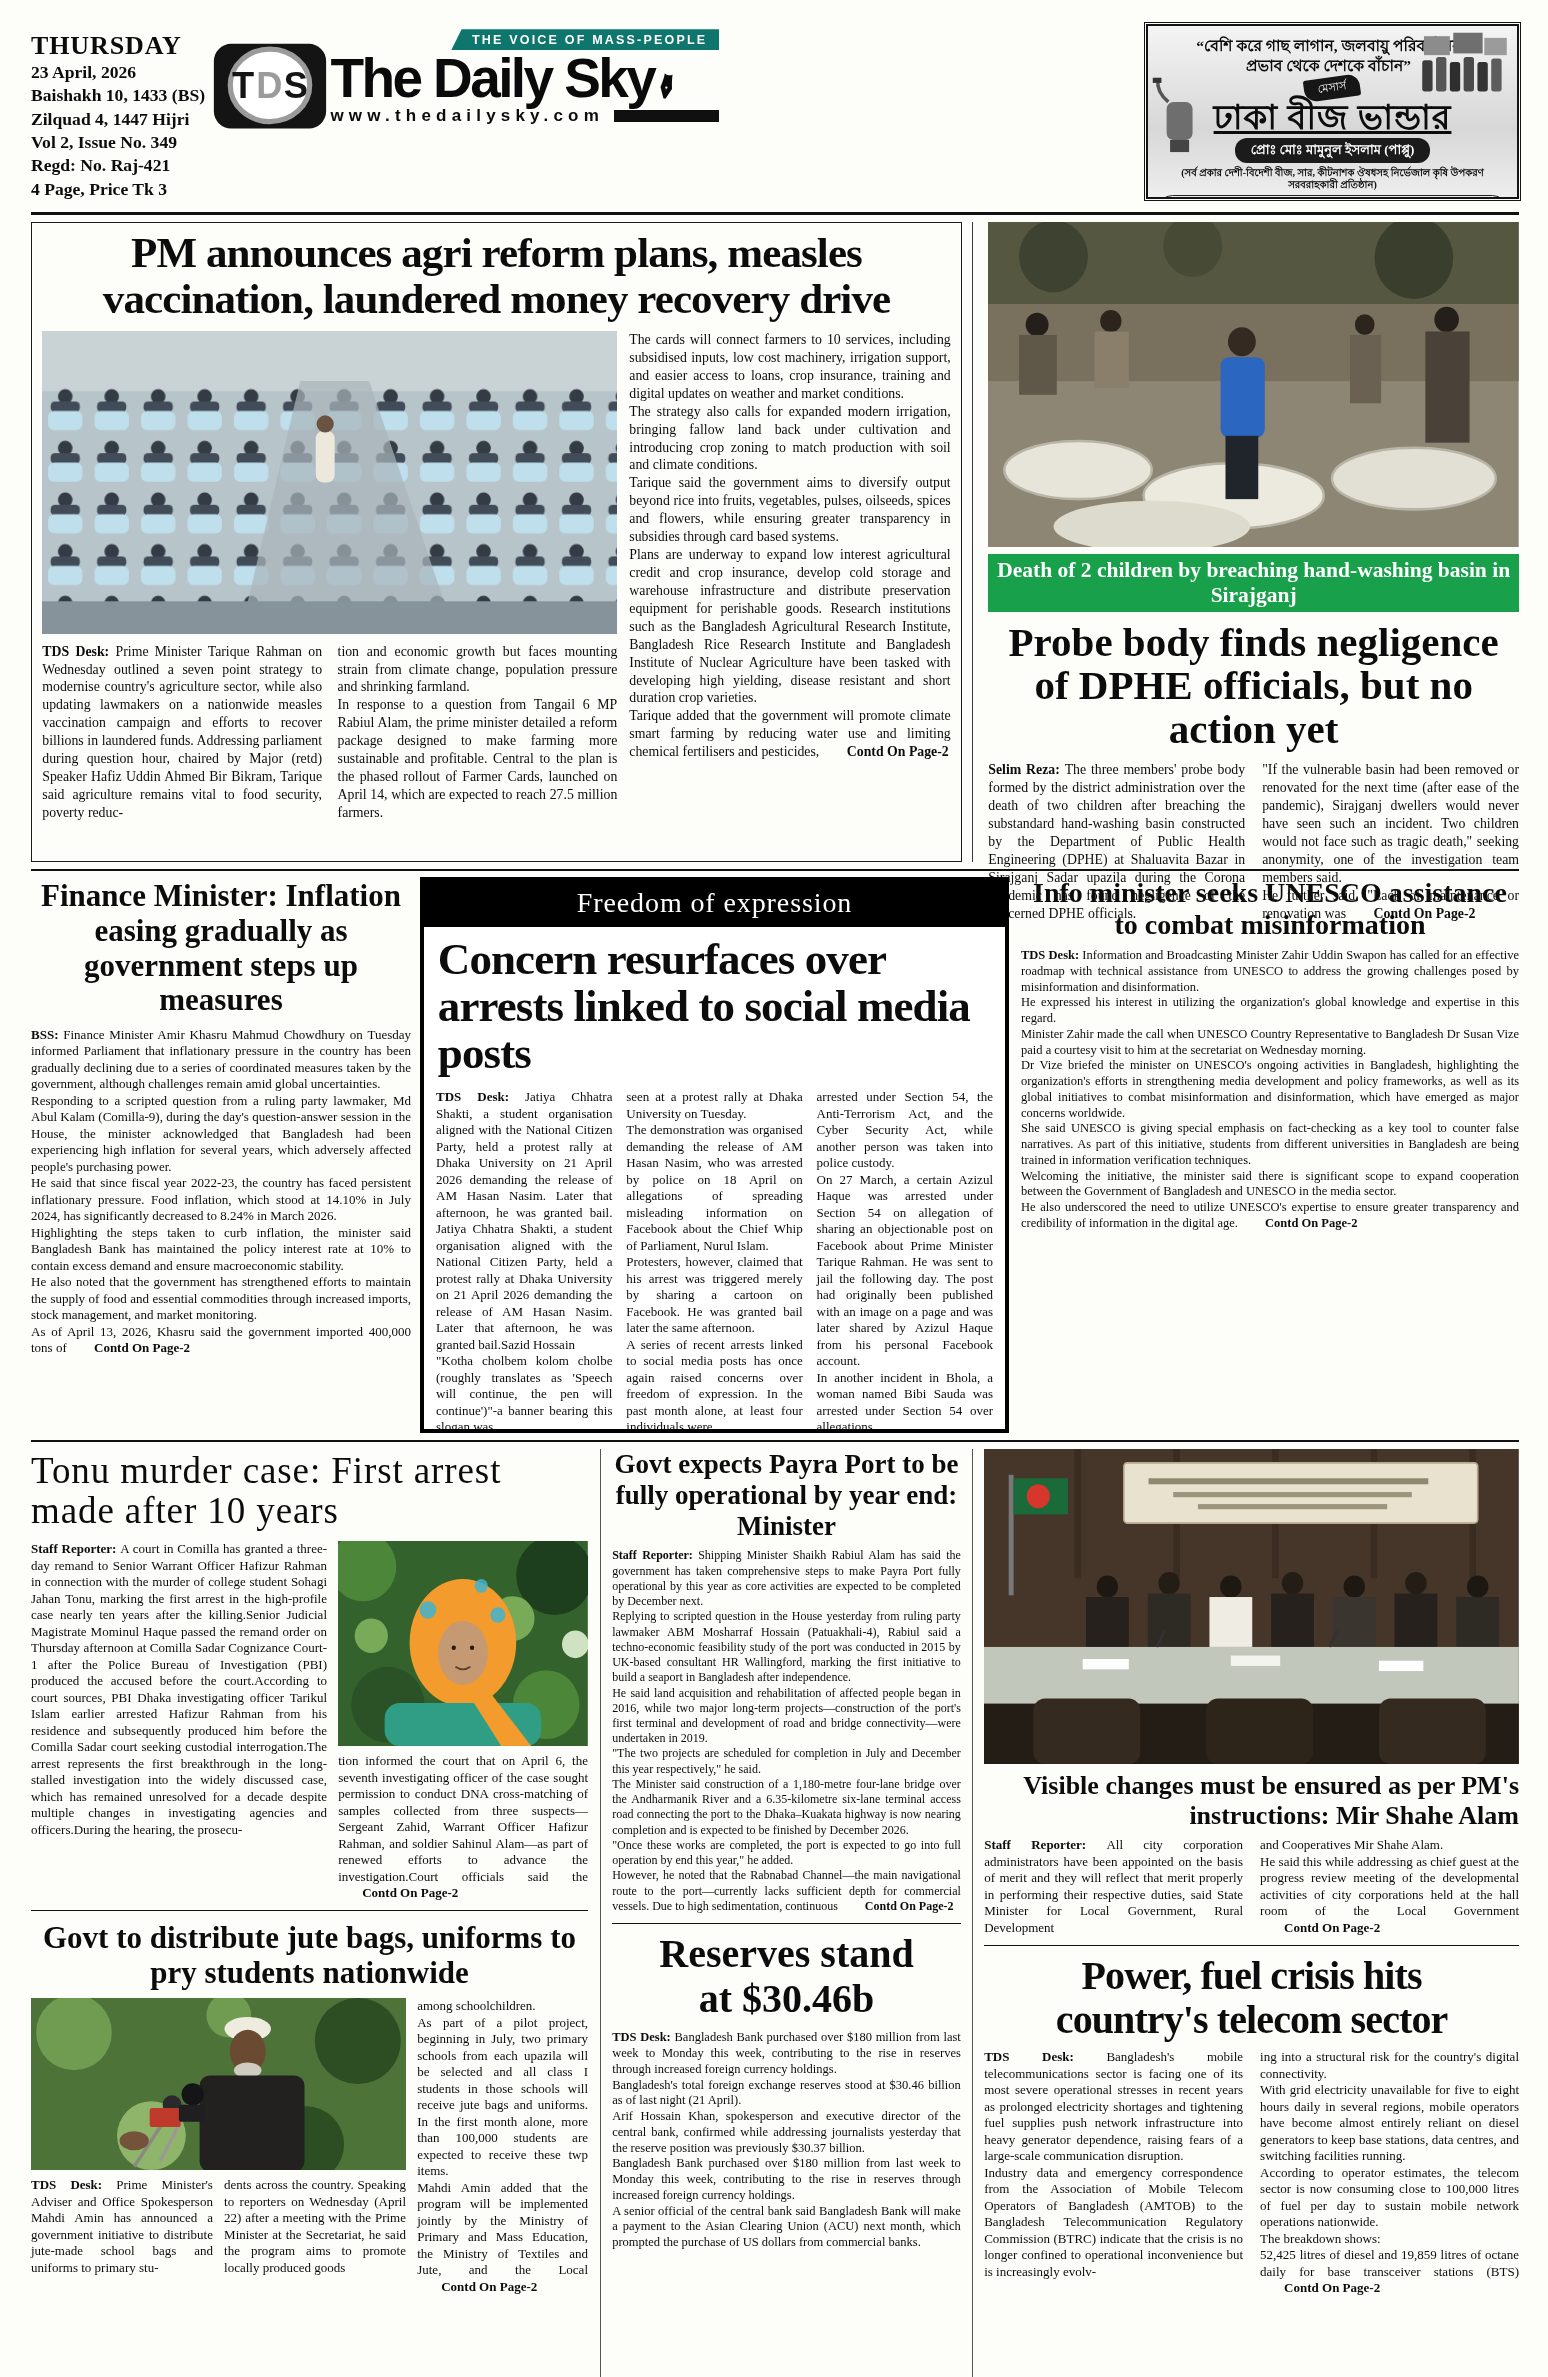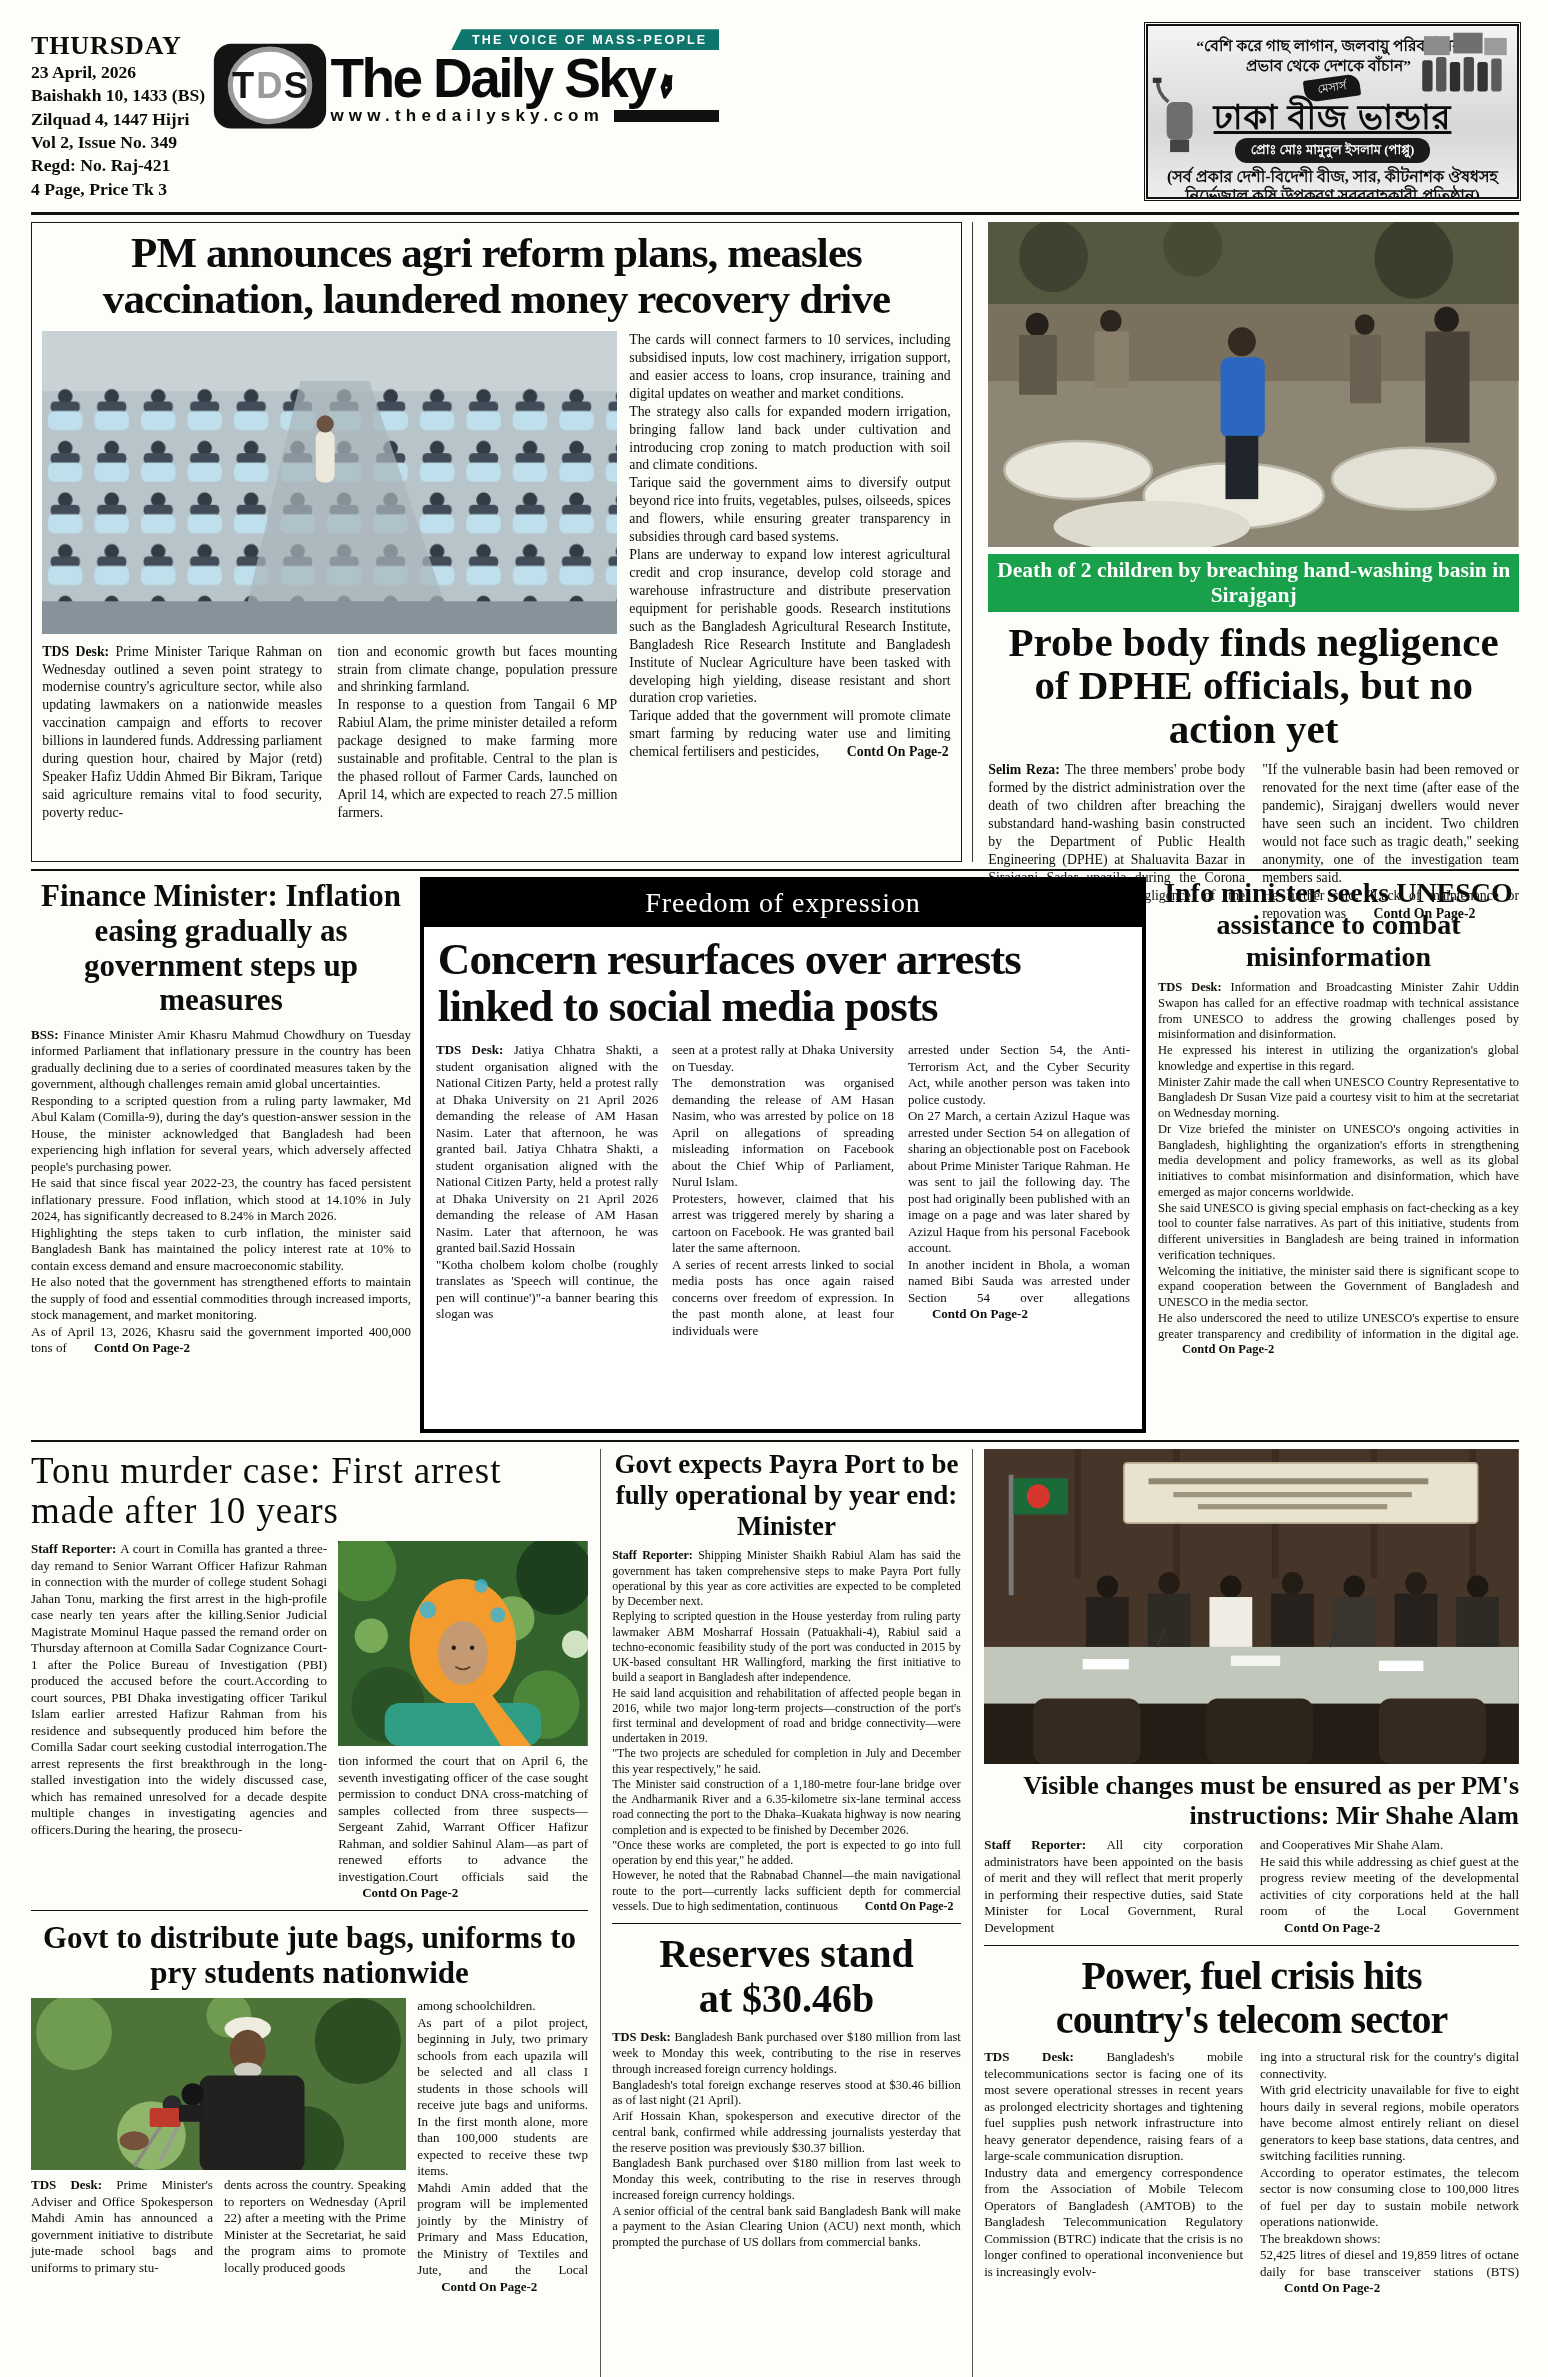--- a/index.html
+++ b/index.html
@@ -28,21 +28,21 @@
   .mh-spacer { flex:1; }
   .ad-box { width:373px; border:2.6px solid #141414; outline:0.9px solid #141414; outline-offset:1.7px;
       background:linear-gradient(180deg,#f4f4f4,#d7d7d7 60%,#eee); padding:10.3px 8.6px 6.9px;
       text-align:center; height:175px; margin-top:3.4px; position:relative; overflow:hidden; }
   .ad-slogan { font-size:15.5px; font-weight:bold; line-height:1.25; padding:0 34px 0 26px; }
   .ad-ribbon { display:inline-block; background:#161616; color:#fff; font-size:11.2px; padding:1.7px 13.8px;
       transform:rotate(-8deg); border-radius:2.6px 12px 2.6px 12px; margin:1.7px 0; }
   .ad-name { font-size:34px; font-weight:bold; line-height:1.0; letter-spacing:0.9px;text-decoration:underline; }
   .ad-prop { display:inline-block; background:#1b1b1b; color:#fff; font-size:13px; font-weight:bold;
       border-radius:12px; padding:1.7px 15.5px; margin-top:3.4px; }
-  .ad-desc { font-size:16px; font-weight:bold; margin-top:4.3px; line-height:1.2; }
+  .ad-desc { font-size:10px; font-weight:bold; margin-top:4.3px; line-height:1.2; }
   .ad-addr { font-size:13px; font-weight:bold; border:1.7px solid #222; border-radius:15.5px;
       margin-top:4.3px; padding:0.9px 5.2px; }
   .ad-art { position:absolute; }
 
   
   .rule-main { border-top:3.4px solid #111; margin:5.2px 0 6.9px; }
   .rule-band { border-top:2.6px solid #111; margin:6.9px 0; }
   .subrule { border-top:1.7px solid #111; margin:8.6px 0 5.2px; }
 
   
@@ -73,21 +73,21 @@
   .green-banner { background:#18a04a; color:#fff; font-weight:bold; font-size:21.5px;
       text-align:center; padding:4.3px 1.7px; margin:6.9px 0 1.7px; }
   .probe-hl { font-size:41px; font-weight:bold; text-align:center; line-height:1.06; padding:6.9px 0 10.3px; }
   .two-col { display:flex; gap:17px; }
   .two-col > div { flex:1; }
 
   
   .band2 { display:flex; height:556px; }
   .fin-col { width:389px; padding-right:9px; }
   .fin-hl { font-size:31px; font-weight:bold; text-align:center; line-height:1.12; padding:1.7px 5.2px 8.6px; }
-  .freedom-box { width:726px; border:4.3px solid #000; display:flex; flex-direction:column; background:#fff; }
+  .freedom-box { width:589px; border:4.3px solid #000; display:flex; flex-direction:column; background:#fff; }
   .freedom-banner { background:#000; color:#fff; text-align:center; font-size:28px; padding:6px 0 7.7px; letter-spacing:0.9px; }
   .freedom-hl { font-size:45px; font-weight:bold; line-height:1.05; letter-spacing:-0.9px; padding:8.6px 13.8px 12px; }
   .freedom-cols { display:flex; gap:13.8px; padding:0 12px 6.9px; flex:1; overflow:hidden; }
   .freedom-cols > div { flex:1; }
   .unesco-col { flex:1; padding-left:12px; }
   .unesco-hl { font-size:28px; font-weight:bold; text-align:center; line-height:1.14; padding:0 0 6.9px; }
 
   
   .band3 { display:flex; height:934px; }
   .colA { width:557px; }

